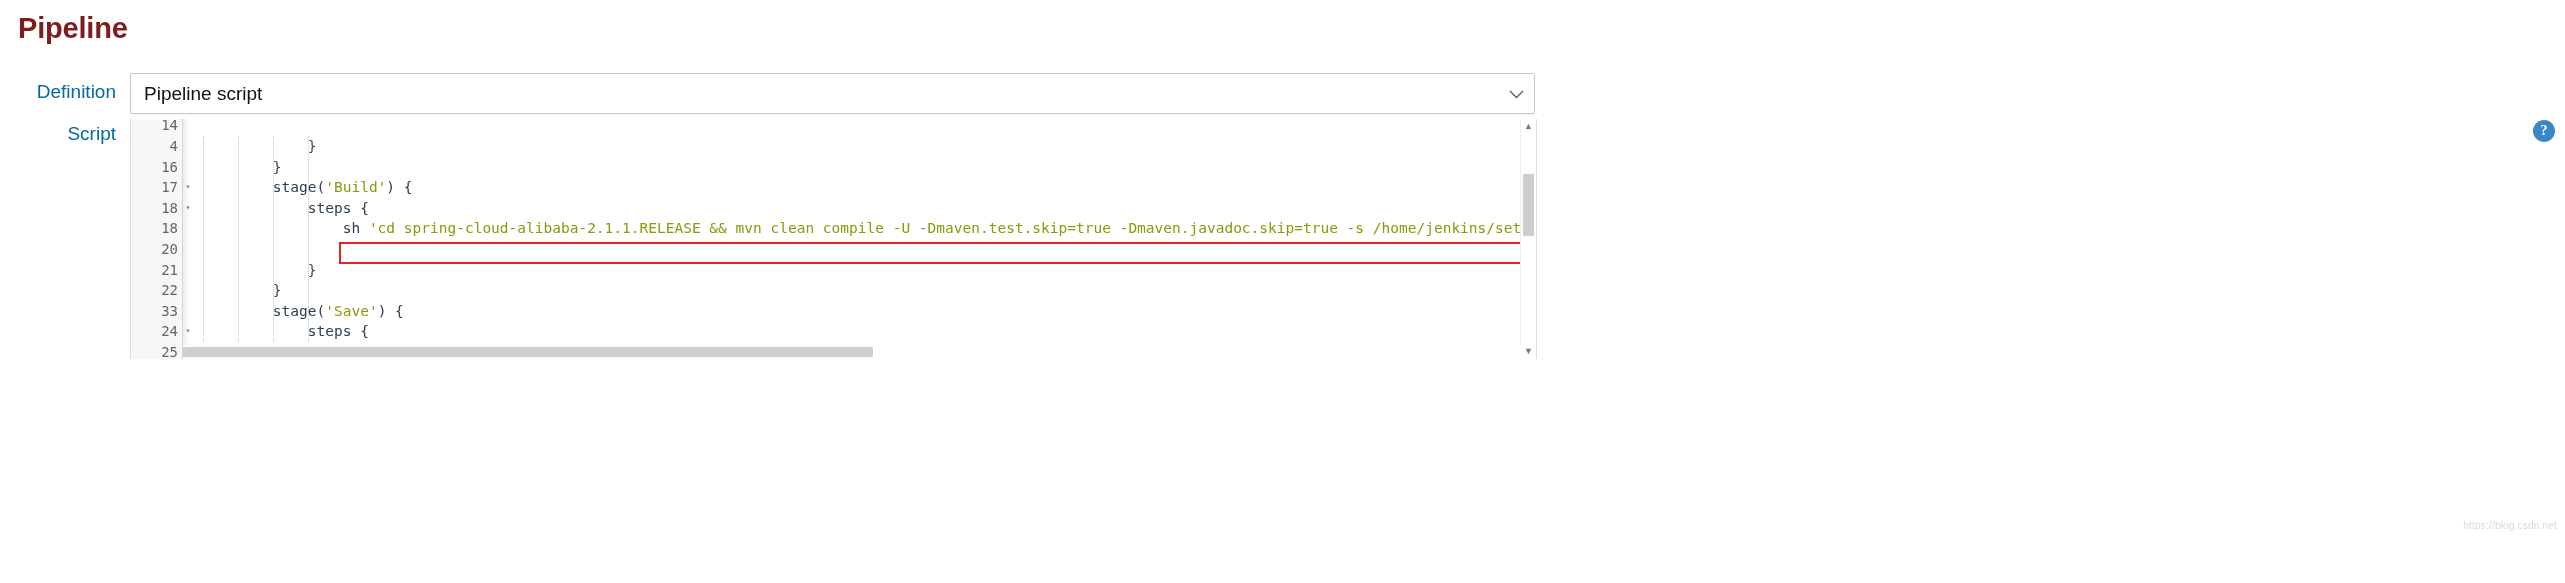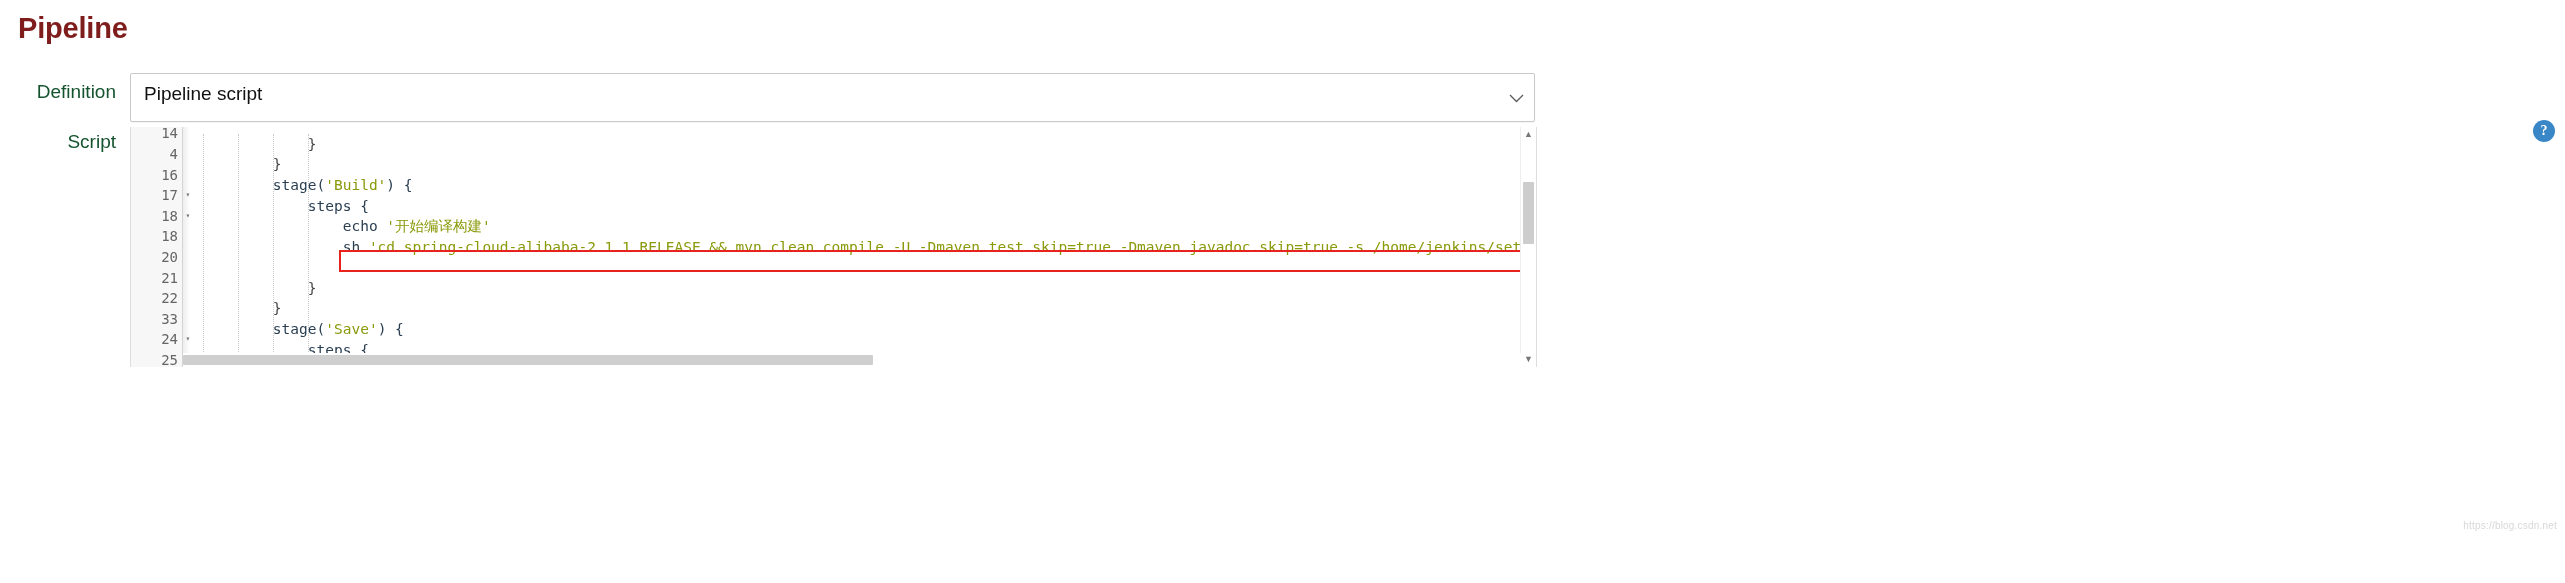--- a/index.html
+++ b/index.html
@@ -33,21 +33,21 @@
   .row-definition {
     margin-top: 28px;
   }
   .row-script {
     margin-top: 5px;
   }
   .form-label {
     width: 116px;
     text-align: right;
     font-size: 19px;
-    color: #14532d;
+    color: #0369a1;
     flex: 0 0 auto;
     padding-top: 8px;
   }
   .row-script .form-label {
     padding-top: 4px;
   }
   .form-field {
     flex: 1 1 auto;
     padding-left: 14px;
     padding-right: 30px;
@@ -56,21 +56,21 @@
 
   
   .select-wrap {
     position: relative;
     width: 100%;
     max-width: 1405px;
   }
   .select-box {
     box-sizing: border-box;
     width: 100%;
-    height: 49px;
+    height: 41px;
     border: 1px solid #c9c9c9;
     background: #fff;
     border-radius: 2px;
     font-size: 19px;
     color: #111;
     line-height: 39px;
     padding: 0 30px 0 13px;
     white-space: nowrap;
     overflow: hidden;
     box-shadow: 0 1px 1px rgba(0,0,0,0.04);
@@ -306,21 +306,20 @@
           <div class="indent-guides">
             <div class="ig" style="left:20px"></div>
             <div class="ig" style="left:55px"></div>
             <div class="ig" style="left:90px"></div>
             <div class="ig" style="left:125px"></div>
           </div>
             <div class="cline">            <span class="tok-punct">}</span></div>
             <div class="cline">        <span class="tok-punct">}</span></div>
             <div class="cline">        <span class="tok-kw">stage(</span><span class="tok-str">'Build'</span><span class="tok-kw">) {</span></div>
             <div class="cline">            <span class="tok-kw">steps {</span></div>
-            <div class="cline">                <span class="tok-kw">echo </span><span class="tok-str">'开始编译构建'</span></div>
             <div class="cline">                <span class="tok-kw">sh </span><span class="tok-str">'cd spring-cloud-alibaba-2.1.1.RELEASE &amp;&amp; mvn clean compile -U -Dmaven.test.skip=true -Dmaven.javadoc.skip=true -s /home/jenkins/settings/settings.xml'</span></div>
             <div class="cline"></div>
             <div class="cline">            <span class="tok-punct">}</span></div>
             <div class="cline">        <span class="tok-punct">}</span></div>
             <div class="cline">        <span class="tok-kw">stage(</span><span class="tok-str">'Save'</span><span class="tok-kw">) {</span></div>
             <div class="cline">            <span class="tok-kw">steps {</span></div>
           </div>
       </div>
       <div class="red-box" id="redbox" style="top: 122.6px; left: 207.52px; height: 22.6px; width: 1354.88px;"></div>
       <div class="vscroll">

